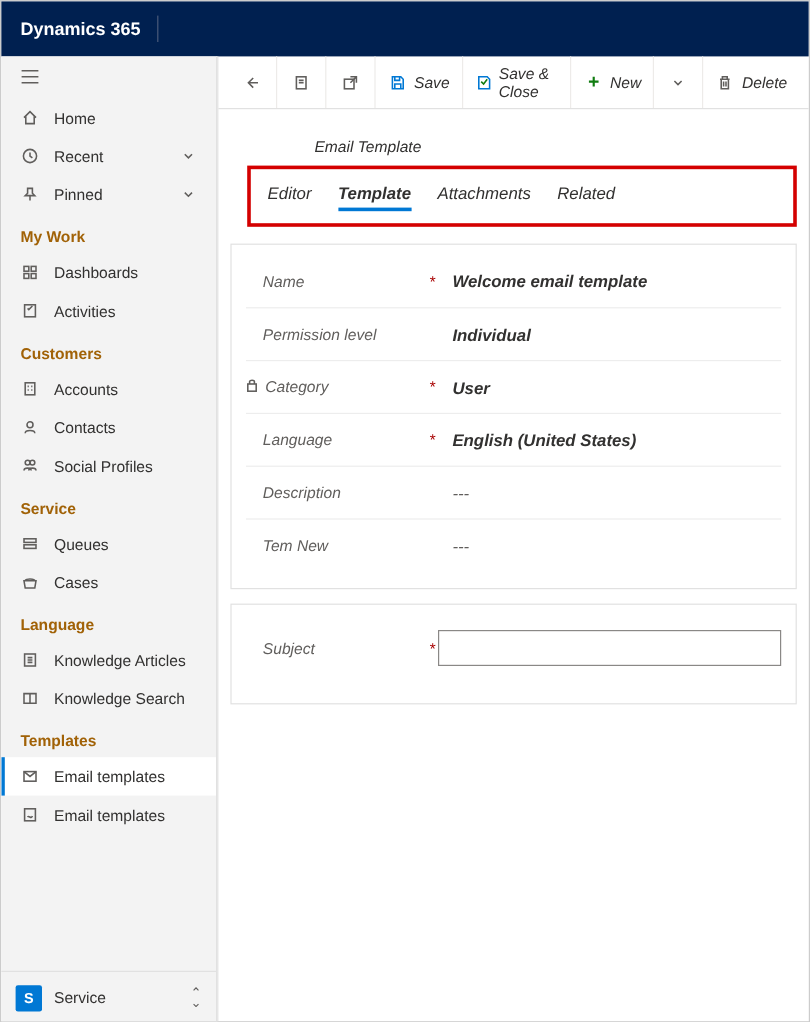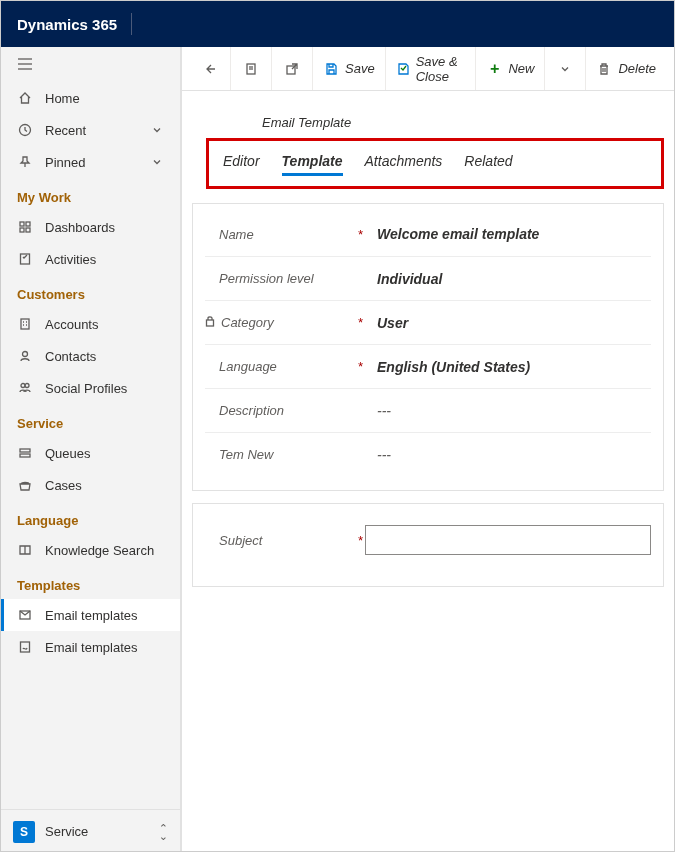--- a/index.html
+++ b/index.html
@@ -178,20 +178,31 @@
               <path d="M3 6 C3 4 11 4 11 6 M2 6 L3 12 L11 12 L12 6 Z"></path>
             </svg>
           </span>
         <span>Cases</span>
       </div>
 
       <div class="sidebar-group">Language</div>
       <div class="sidebar-item">
         <span class="icon">
             <svg width="14" height="14" viewBox="0 0 14 14">
+              <rect x="2.5" y="2" width="9" height="10"></rect>
+              <line x1="5" y1="5" x2="9" y2="5"></line>
+              <line x1="5" y1="7" x2="9" y2="7"></line>
+              <line x1="5" y1="9" x2="9" y2="9"></line>
+            </svg>
+          </span>
+        <span>Knowledge Articles</span>
+      </div>
+      <div class="sidebar-item">
+        <span class="icon">
+            <svg width="14" height="14" viewBox="0 0 14 14">
               <path d="M2 3 H7 V11 H2 Z M7 3 H12 V11 H7"></path>
             </svg>
           </span>
         <span>Knowledge Search</span>
       </div>
 
       <div class="sidebar-group">Templates</div>
       <div class="sidebar-item active">
         <span class="icon">
             <svg width="14" height="14" viewBox="0 0 14 14">

